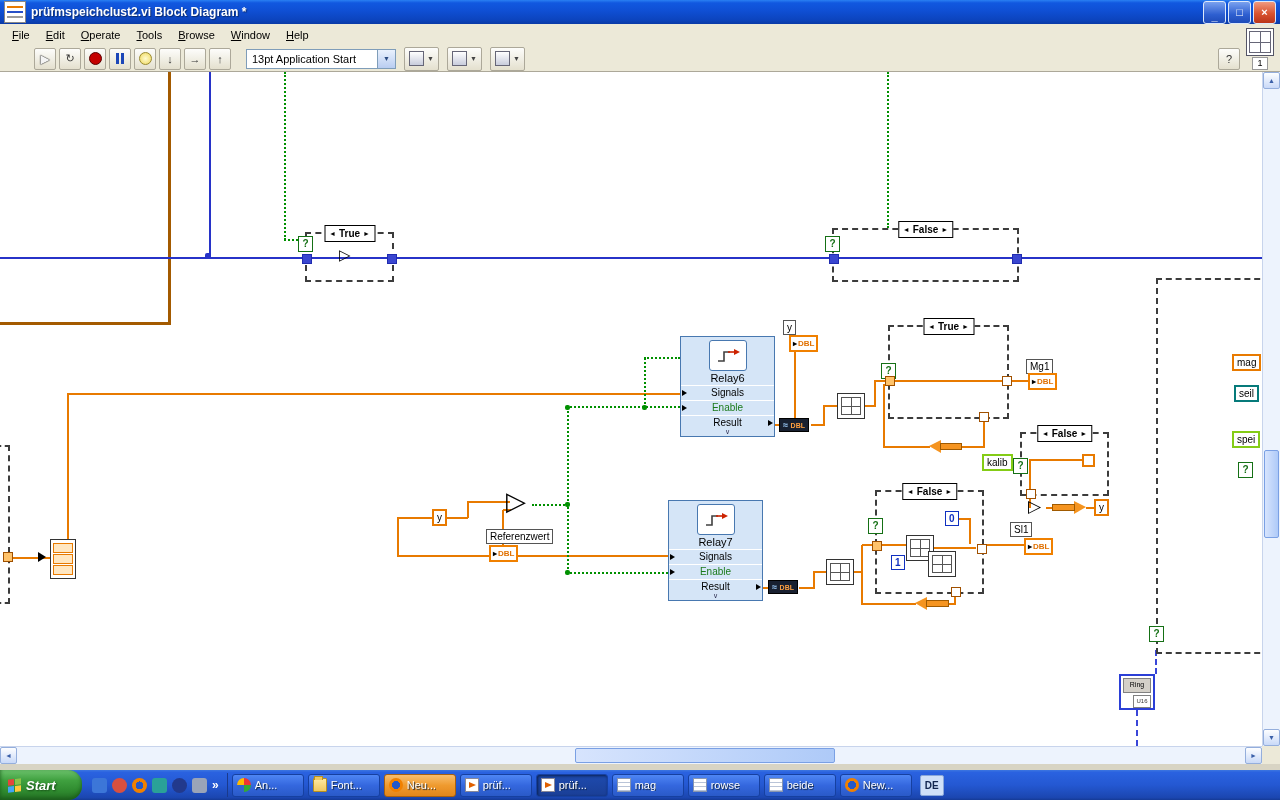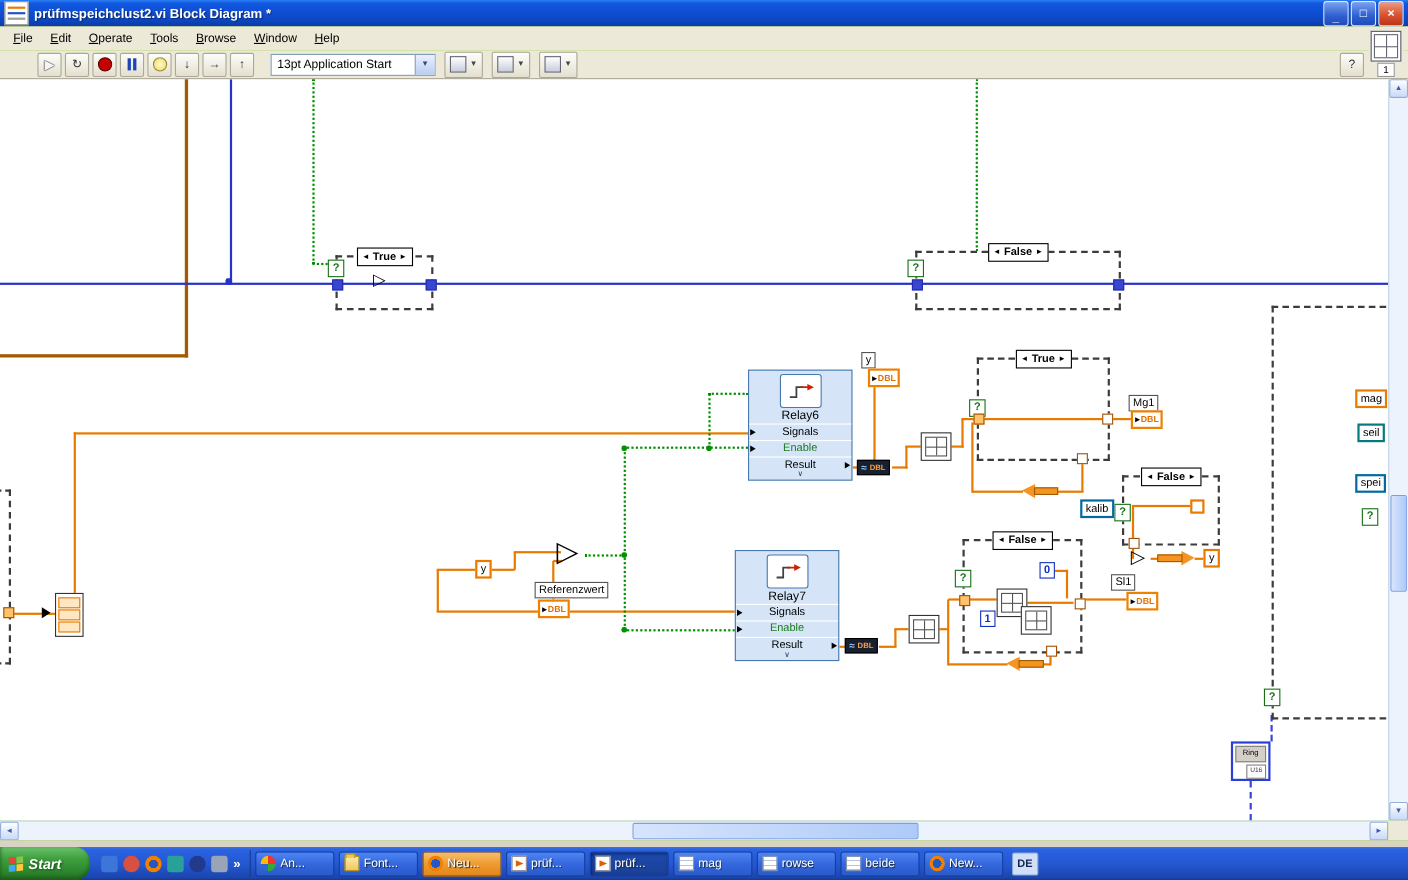--- a/index.html
+++ b/index.html
@@ -1,16 +1,16 @@
 <!DOCTYPE html>
 <html><head>
 <meta charset="utf-8">
 <style>
   html,body{margin:0;padding:0;background:#000;}
-  #screen{position:relative;width:1280px;height:800px;overflow:hidden;background:#84cc16;
+  #screen{position:relative;width:1280px;height:800px;overflow:hidden;background:#0f172a;
     font-family:"Liberation Sans",sans-serif;-webkit-font-smoothing:antialiased;}
   
   #titlebar{position:absolute;left:0;top:0;width:1280px;height:24px;
     background:linear-gradient(180deg,#2A80F3 0%,#1158E0 12%,#0F4FD4 45%,#0C44BE 82%,#0A3AA6 100%);
     display:flex;align-items:center;color:#fff;}
   .appico{width:16px;height:16px;margin:0 5px 0 4px;background:#fff;border:1px solid #888;
     display:flex;flex-direction:column;justify-content:space-around;padding:2px 2px;}
   .appico i{display:block;height:2px;background:#E87A00;}
   .appico i:nth-child(2){background:#2750C8;}
   .appico i:nth-child(3){background:#9C9C9C;}
@@ -68,21 +68,21 @@
   .sel .tri{font-size:7px;line-height:1;}
   .qt{position:absolute;width:13px;height:14px;background:#fff;border:1px solid #157015;color:#157015;
     font-weight:bold;font-size:10px;line-height:13px;text-align:center;z-index:4;}
   .tun{position:absolute;width:8px;height:8px;border:1px solid #A05000;background:#FFC36B;z-index:4;}
   .tun.b{border-color:#202CB0;background:#3A46D0;}
   .tun.hollow{background:#fff;}
   .ntri{position:absolute;color:#000;line-height:1;z-index:3;}
   .lbl{position:absolute;background:#fff;border:1px solid #555;font-size:10px;line-height:13px;
     padding:0 3px;color:#000;white-space:nowrap;z-index:3;}
   .lbl.or{border:2px solid #E87A00;}
-  .lbl.gr{border:2px solid #0369a1;}
+  .lbl.gr{border:2px solid #84cc16;}
   .lbl.tl{border:2px solid #067A7A;}
   .lbl.bl{border:1px solid #1030C0;color:#1030C0;font-weight:bold;}
   .dbl{position:absolute;display:flex;align-items:center;background:#fff;border:2px solid #F08000;
     height:13px;padding:0 2px;z-index:3;}
   .dbl .da{color:#000;font-size:8px;line-height:1;font-style:normal;}
   .dbl .dt{color:#E07000;font-weight:bold;font-size:8px;margin-left:1px;font-style:normal;}
   .cvt{position:absolute;width:30px;height:14px;background:#182030;border:1px solid #000;display:flex;
     align-items:center;padding:0 3px;z-index:3;box-sizing:border-box;}
   .cvt .cw{color:#9FD0FF;font-size:9px;line-height:1;font-style:normal;}
   .cvt .ct{color:#FFA040;font-weight:bold;font-size:7px;margin-left:auto;font-style:normal;}

